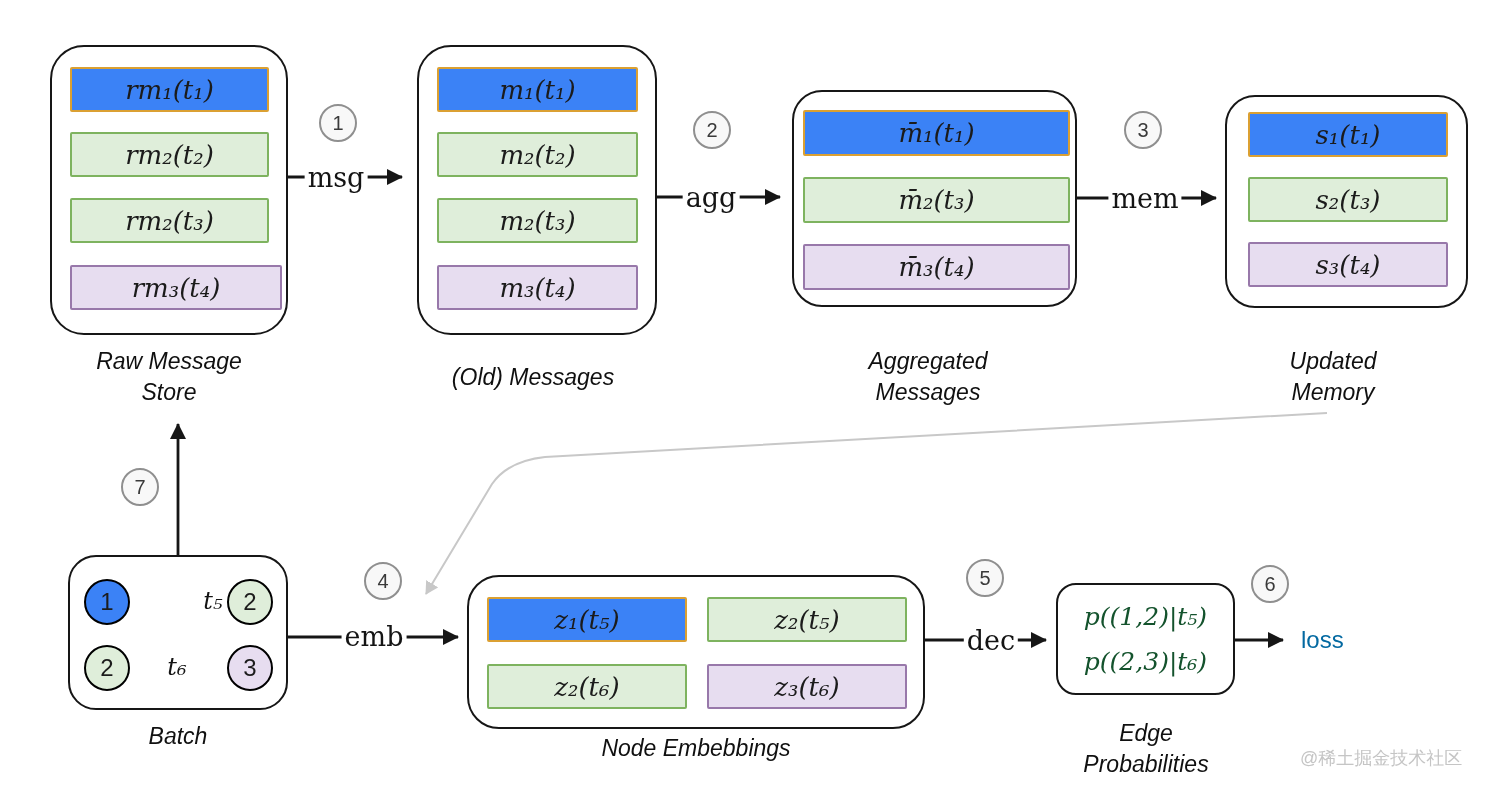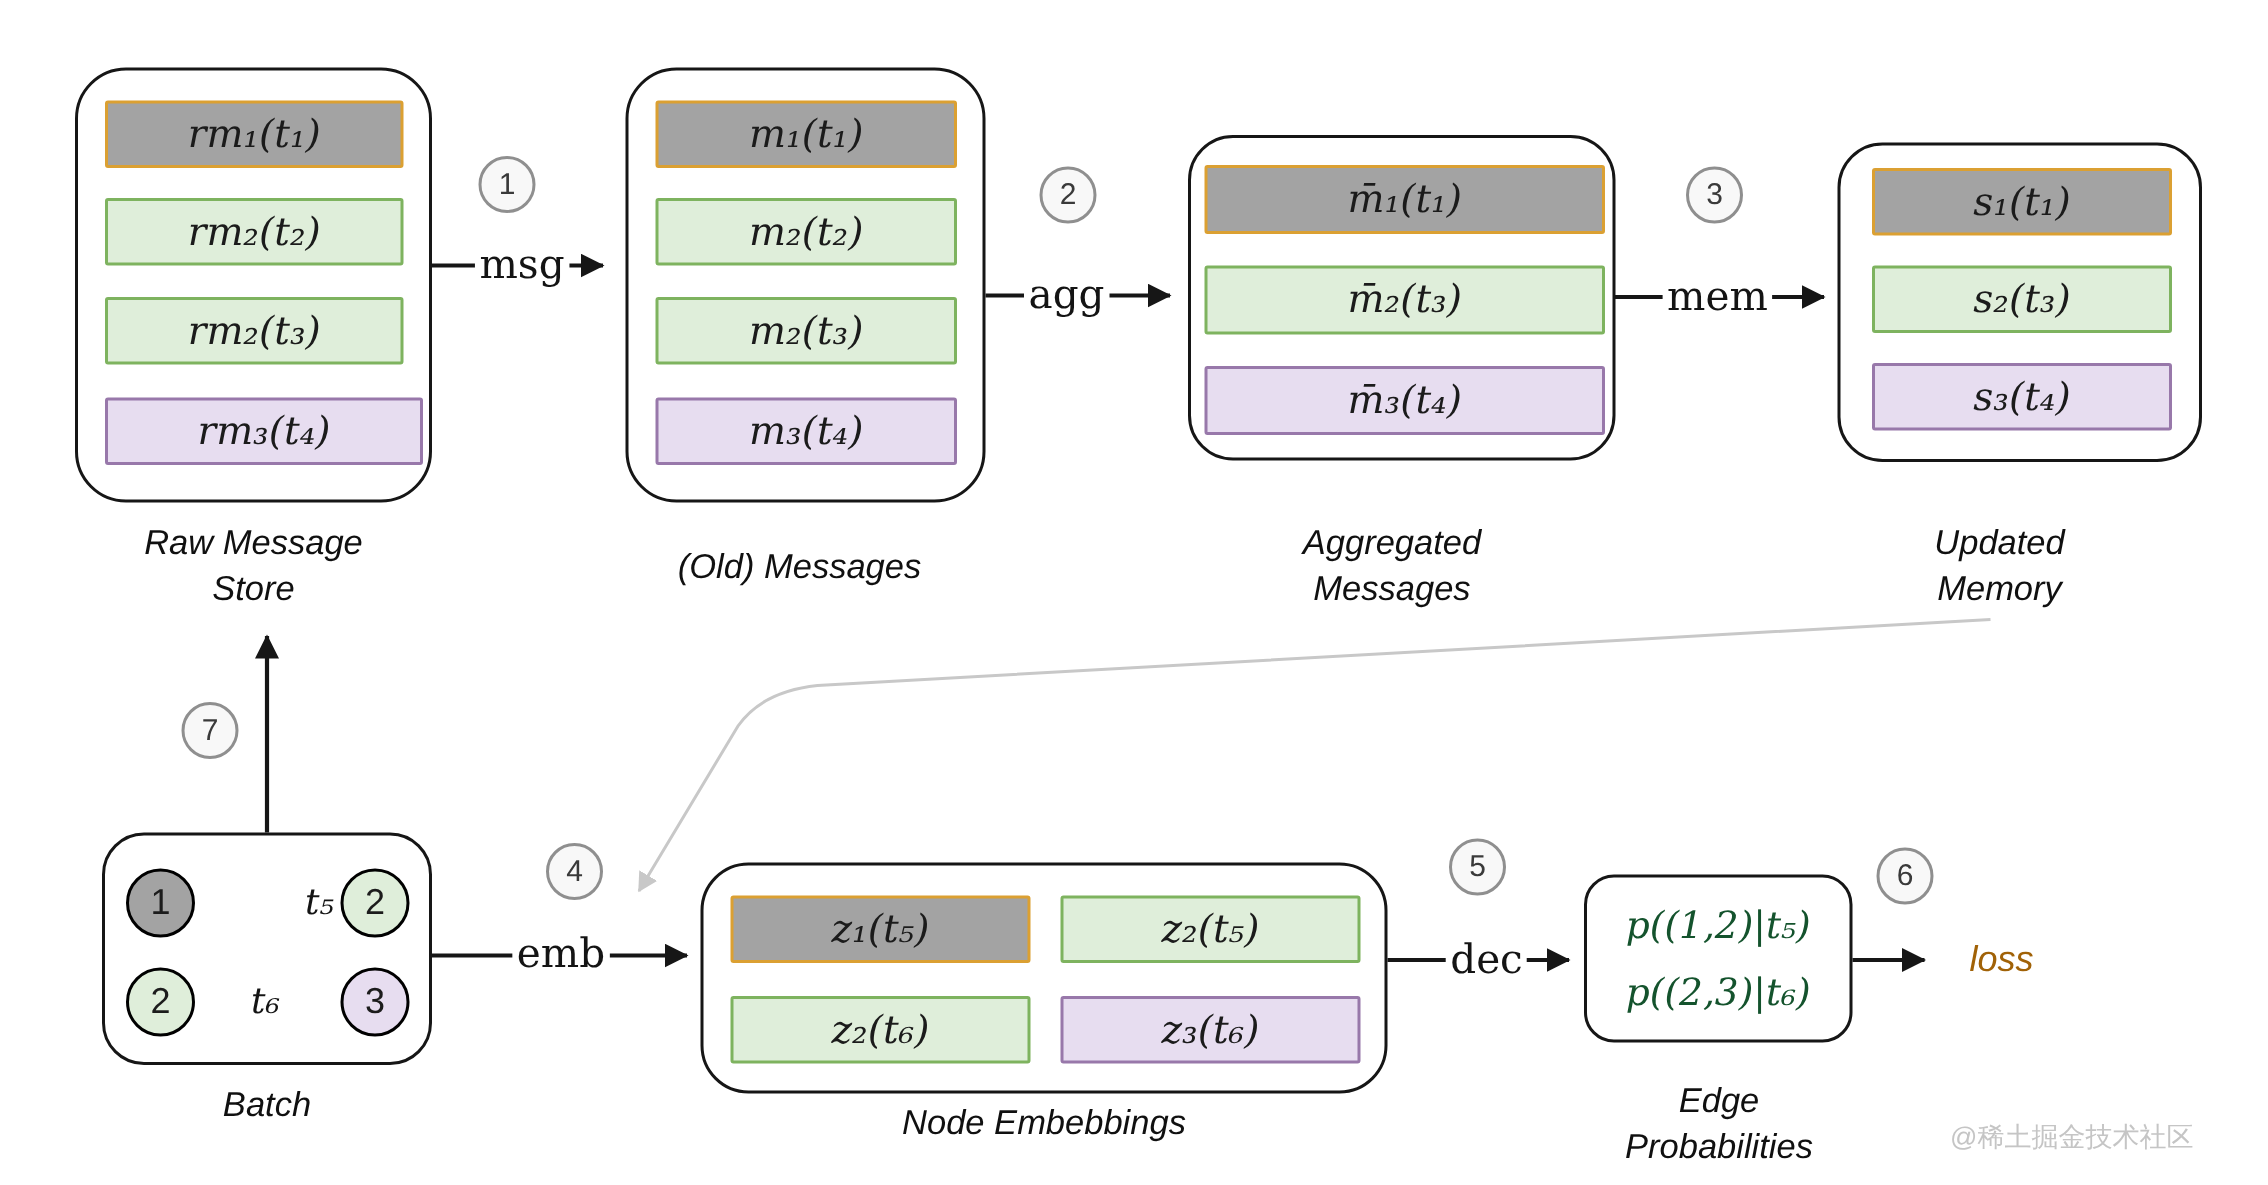--- a/index.html
+++ b/index.html
@@ -10,21 +10,21 @@
   svg.wires { position:absolute; left:0; top:0; width:1512px; height:790px; }
   .bigbox {
     position:absolute; border:2.5px solid #161616; border-radius:34px;
     background:#fff; box-sizing:border-box;
   }
   .row {
     position:absolute; border:2.5px solid #000; border-radius:2px;
     box-sizing:border-box; display:flex; align-items:center; justify-content:center;
     font-family:"DejaVu Serif", serif; font-style:italic; font-size:26px; color:#1b1b1b;
   }
-  .c-orange { background:#a3a3a3; border-color:#DBA032; }
+  .c-orange { background:#3b82f6; border-color:#DBA032; }
   .c-green  { background:#DFEEDA; border-color:#7EB35F; }
   .c-purple { background:#E7DDF0; border-color:#9878AA; }
   .boxlabel {
     position:absolute; text-align:center; font-style:italic;
     font-size:23px; line-height:31px; color:#101010;
   }
   .badge {
     position:absolute; width:38px; height:38px; border-radius:50%;
     border:2px solid #8F8F8F; background:#F8F8F8; box-sizing:border-box;
     display:flex; align-items:center; justify-content:center;
@@ -40,21 +40,21 @@
     position:absolute; width:46px; height:46px; border-radius:50%;
     border:2.5px solid #000; box-sizing:border-box;
     display:flex; align-items:center; justify-content:center;
     font-size:24px; color:#1c1c1c;
   }
   .eprob {
     display:flex; flex-direction:column; justify-content:space-evenly;
     align-items:center; border-radius:20px !important;
   }
   .eline { font-family:"DejaVu Serif", serif; font-style:italic; font-size:25px; color:#14532d; }
-  .loss { position:absolute; font-style:italic; font-size:24px; color:#a16207;margin-left:12px; }
+  .loss { position:absolute; font-size:24px; color:#0369a1; }
   .watermark { position:absolute; font-size:18px; color:#C5C5C5; }
 </style>
 </head>
 <body>
 
 <div class="canvas">
 
   <svg class="wires" viewBox="0 0 1512 790">
     <defs>
       <marker id="ah" markerUnits="userSpaceOnUse" markerWidth="20" markerHeight="18" refX="15" refY="8" orient="auto">
@@ -151,21 +151,21 @@
   </div>
 
   <div class="badge" style="left:319px;  top:104px;">1</div>
   <div class="badge" style="left:693px;  top:111px;">2</div>
   <div class="badge" style="left:1124px; top:111px;">3</div>
   <div class="badge" style="left:364px;  top:562px;">4</div>
   <div class="badge" style="left:966px;  top:559px;">5</div>
   <div class="badge" style="left:1251px; top:565px;">6</div>
   <div class="badge" style="left:121px;  top:468px;">7</div>
 
-  <div class="chip" style="left:348px;  top:177px;">msg</div>
+  <div class="chip" style="left:336px;  top:177px;">msg</div>
   <div class="chip" style="left:711px;  top:197px;">agg</div>
   <div class="chip" style="left:1145px; top:198px;">mem</div>
   <div class="chip" style="left:374px;  top:636px;">emb</div>
   <div class="chip" style="left:991px;  top:640px;">dec</div>
   <div class="loss" style="left:1301px; top:626px;">loss</div>
 
   <div class="watermark" style="left:1300px; top:746px;">@稀土掘金技术社区</div>
 
 </div>
 

